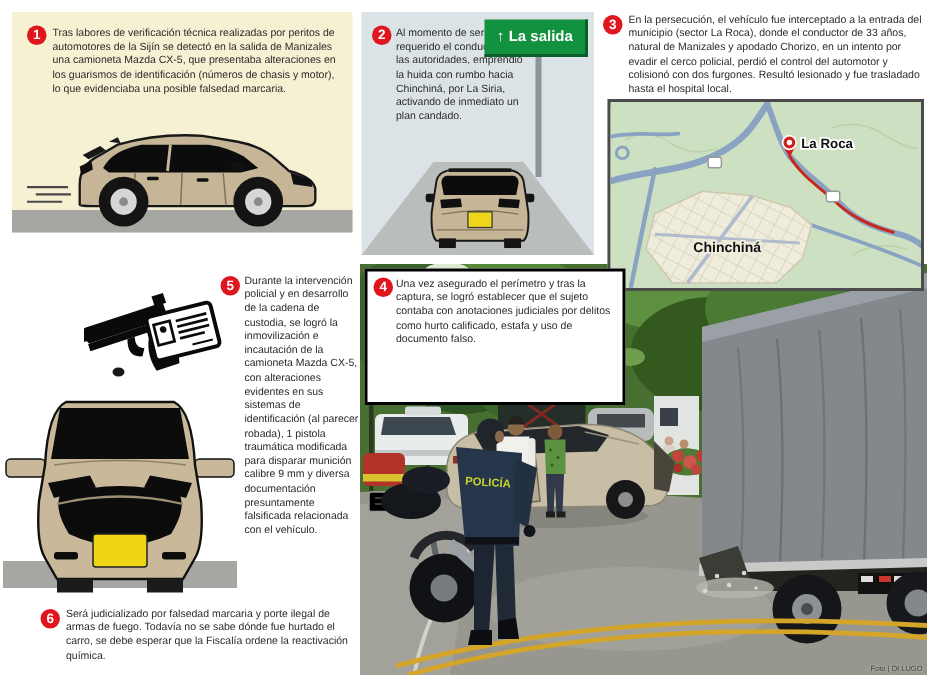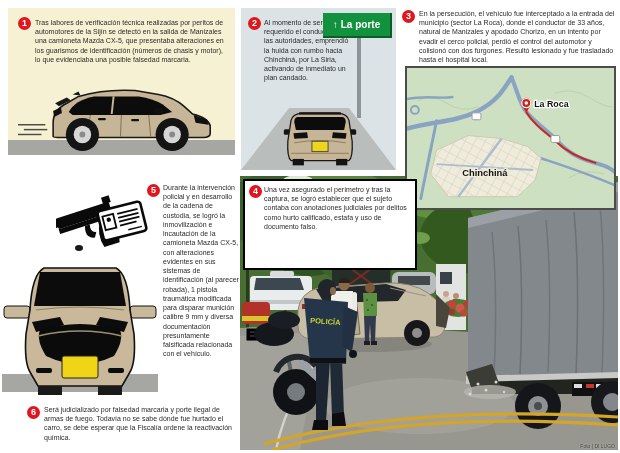--- a/index.html
+++ b/index.html
@@ -28,21 +28,21 @@
   .sign-pole{position:absolute;right:35px;top:30px;width:4px;height:80px;background:#8d9599}
   .panel-road{position:absolute;left:0;bottom:0;width:100%;height:62px}
   .car-rear{position:absolute;left:42px;bottom:3px;width:74px;height:58px;z-index:2}
 
   
   .step-3{position:absolute;left:402px;top:9px;width:216px}
   .step-3 .badge{left:0;top:1px}
   .step-3 .txt{margin-left:17px;width:199px}
 
   
-  .map{position:absolute;left:405px;top:66px;width:211px;height:144px;border:2px solid #4c4c4c;
+  .map{position:absolute;left:405px;top:66px;width:211px;height:128px;border:2px solid #4c4c4c;
        background:#cde0c1;z-index:3}
   .map svg{display:block;width:100%;height:100%}
 
   
   .step-5{position:absolute;left:147px;top:183px;width:93px}
   .step-5 .badge{left:0;top:1px}
   .step-5 .txt{margin-left:16px;width:77px}
   .evidence{position:absolute;left:56px;top:186px;width:92px;height:74px}
 
   
@@ -100,21 +100,21 @@
         <circle cx="160" cy="62" r="9" fill="#d6d6d6"></circle>
         <circle cx="160" cy="62" r="3" fill="#8a8a8a"></circle>
     </svg>
   </section>
 
   <section class="panel-2">
     <span class="badge">2</span>
     <p class="txt">Al momento de ser requerido el conductor por las autoridades, emprendió la huida con rumbo hacia Chinchiná, por La Siria, activando de inmediato un plan candado.</p>
     <div class="sign">
       <span>↑</span>
-      <span>La porte</span>
+      <span>La salida</span>
     </div>
     <div class="sign-pole"></div>
     <svg class="panel-road" viewBox="0 0 155 62" preserveAspectRatio="none">
       <polygon points="48,0 108,0 155,62 0,62" fill="#b9bdbc"></polygon>
     </svg>
     <svg class="car-rear" viewBox="0 0 92 72">
       <rect x="1" y="25" width="11" height="7" rx="2" fill="#141414"></rect>
       <rect x="80" y="25" width="11" height="7" rx="2" fill="#141414"></rect>
       <path d="M10,14 Q12,6 24,5 L68,5 Q80,6 82,14 L86,40 Q87,60 82,64 L10,64 Q5,60 6,40 Z" fill="#c6b596" stroke="#181818" stroke-width="1.6"></path>
       <rect x="20" y="4" width="52" height="3" fill="#181818"></rect>

